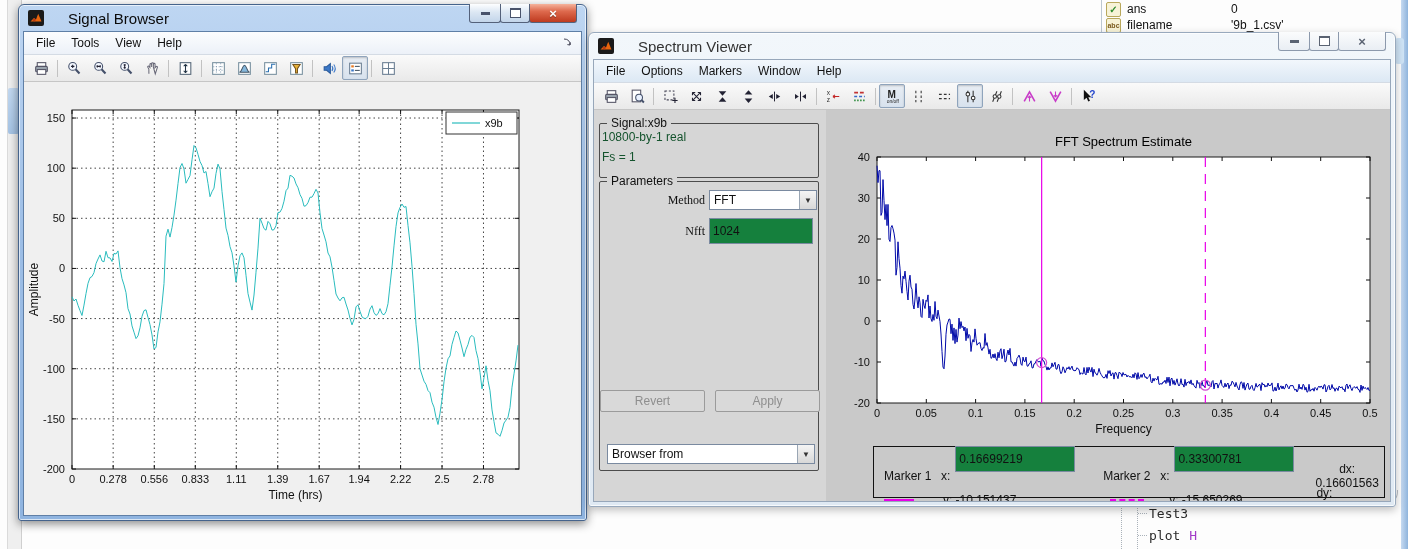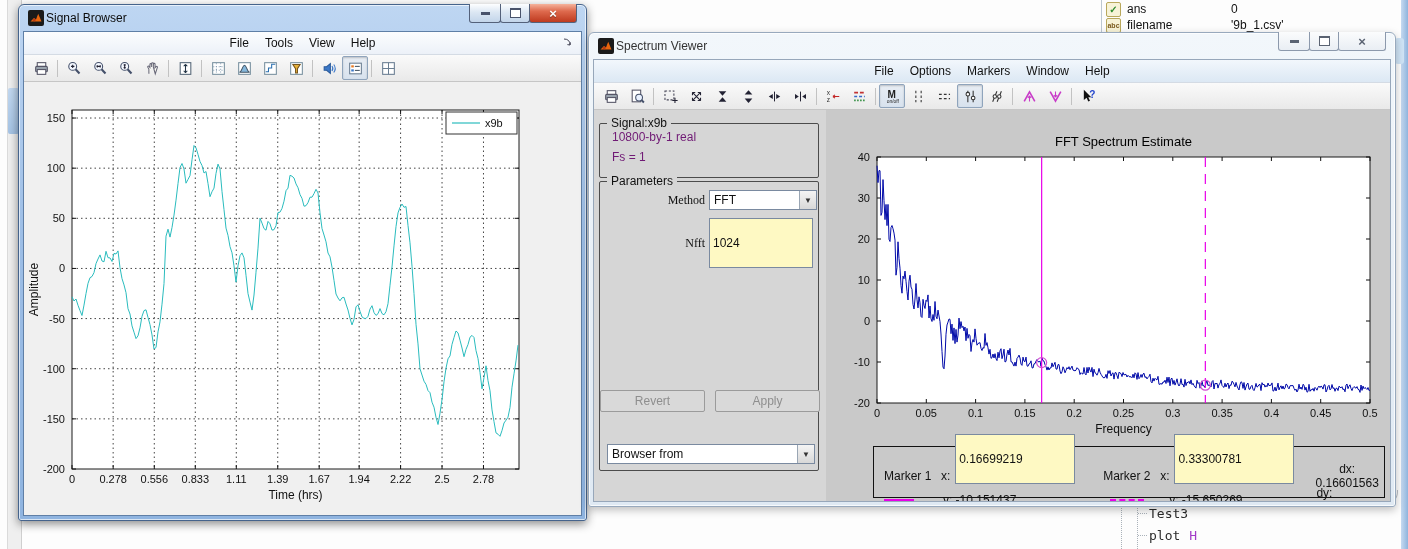--- a/index.html
+++ b/index.html
@@ -33,39 +33,39 @@
   .sv-blue-blob{left:1395px;top:38px;width:9px;height:26px;background:#CFE4F6;border-radius:3px;}
 
   
   .win{position:absolute;border-radius:6px 6px 3px 3px;}
   .win.active{background:linear-gradient(#BED6F2,#9DBEE6 45%,#8FB4E0);
       border:1px solid #46648C;box-shadow:0 3px 10px rgba(0,0,0,.45),inset 0 0 0 1px rgba(255,255,255,.65);}
   .win.inactive{background:linear-gradient(#F2F7FB,#DFE9F3);
       border:1px solid #98A9BD;box-shadow:0 3px 8px rgba(0,0,0,.25),inset 0 0 0 1px rgba(255,255,255,.75);}
   .titlebar{position:relative;height:26px;display:flex;align-items:center;padding-left:9px;}
   .appicon{width:16px;height:16px;display:inline-block;}
-  .title-text{margin-left:2px;font-size:12px;color:#0B0B0B;}
+  .title-text{margin-left:24px;font-size:15px;color:#0B0B0B;}
   .win.inactive .title-text{color:#333;}
   .caps{position:absolute;top:-1px;right:9px;display:flex;}
   .cap{height:18px;border:1px solid #54617A;border-top:none;display:flex;align-items:center;
        justify-content:center;border-radius:0 0 3px 3px;margin-left:-1px;
        background:linear-gradient(#FDFEFF,#DCE7F3 45%,#C3D5EA);}
   .cap.minb{width:30px;} .cap.maxb{width:28px;} .cap.closeb{width:46px;}
   .win.active .cap.closeb{background:linear-gradient(#F5B39C,#DE6A4E 40%,#BE3A1F);}
   .win.inactive .cap{background:linear-gradient(#FBFCFD,#E9EEF4);border-color:#8C99AC;}
   .glyph-min{width:9px;height:3px;background:#49536B;}
   .glyph-max{width:9px;height:7px;border:1px solid #49536B;border-top-width:2px;background:#fff;}
   .glyph-close{font-size:13px;font-weight:bold;color:#fff;text-shadow:0 1px 1px rgba(0,0,0,.4);line-height:1;}
   .win.inactive .glyph-close{color:#5A6372;text-shadow:none;}
   .client{position:absolute;left:4px;right:4px;top:26px;bottom:4px;border:1px solid #5F7FA6;overflow:hidden;}
   .win.inactive .client{border-color:#97A7BA;}
 
   
   .menubar{position:relative;height:22px;display:flex;align-items:center;padding:0 4px;
-           font-size:12px;color:#111;border-bottom:1px solid #D4DBE4;justify-content:center;}
+           font-size:12px;color:#111;border-bottom:1px solid #D4DBE4;}
   .menubar.sb{background:linear-gradient(#FCFDFE,#ECF1F8);}
   .menubar.sv{background:linear-gradient(#F2F7FC,#DCE8F4);}
   .menu-item{padding:3px 8px;}
   .dock-arrow{position:absolute;right:6px;top:4px;width:14px;height:14px;}
   .toolbar{height:26px;display:flex;align-items:center;padding:0 4px;
            background:linear-gradient(#FAFAFA,#E9E9E9);border-bottom:1px solid #C6C6C6;}
   .tbtn{width:24px;height:22px;display:flex;align-items:center;justify-content:center;
         border:1px solid transparent;border-radius:2px;}
   .tbtn.pressed{background:linear-gradient(#E8EDF4,#D8E2EE);border-color:#8FA4BC;
         box-shadow:inset 0 1px 2px rgba(0,0,0,.2);}
@@ -73,30 +73,30 @@
 
   
   #sb-figure{position:relative;height:437px;background:#F0F0F0;}
 
   
   #sv-body{display:flex;height:307px;background:#D6D6D6;font-size:12px;}
   #sv-left{width:232px;position:relative;background:#D6D6D6;}
   #sv-right{position:relative;flex:1;background:#C9C9C9;}
   .groupbox{position:absolute;border:1px solid #4C4C4C;border-radius:2px;}
   .glabel{position:absolute;top:-8px;left:7px;background:#D6D6D6;padding:0 4px;color:#111;}
-  .sig-line{margin:6px 0 0 12px;color:#701a75;}
+  .sig-line{margin:6px 0 0 2px;color:#14532d;}
   .param-row{display:flex;align-items:center;margin-top:8px;}
   .param-label{width:105px;text-align:right;padding-right:4px;color:#111;font-family:Liberation Serif, serif;}
   .selectbox{position:relative;height:18px;background:#fff;border:1px solid #7A8AA0;
              display:flex;align-items:center;padding-left:4px;color:#111;}
   .selectbox .arrowbtn{position:absolute;right:0;top:0;bottom:0;width:16px;
              background:linear-gradient(#F4F4F4,#D8D8D8);border-left:1px solid #9AA6B4;
              display:flex;align-items:center;justify-content:center;font-size:8px;color:#333;}
-  .txtin{height:16px;background:#fef9c3;border:1px solid #7A8AA0;font-size:12px;
-         font-family:"Liberation Sans",sans-serif;padding:16px 3px;color:#111;}
+  .txtin{height:16px;background:#15803d;border:1px solid #7A8AA0;font-size:12px;
+         font-family:"Liberation Sans",sans-serif;padding:4px 3px;color:#111;}
   .btnrow{position:absolute;left:6px;right:6px;bottom:5px;display:flex;gap:10px;}
   .pushbtn{flex:1;height:20px;background:#D9D9D9;border:1px solid #9B9B9B;border-radius:2px;
            font-size:12px;color:#8E8E8E;display:flex;align-items:center;justify-content:center;}
 
   
   #marker-panel{position:absolute;left:47px;top:336px;width:510px;height:50px;
                 border:1px solid #111;font-size:12px;color:#111;}
   .mp-row{display:flex;align-items:center;height:24px;padding-left:10px;}
   .mp-cell{display:inline-flex;align-items:center;margin-top:33px;}
   .swatch-solid{width:30px;height:0;border-top:2px solid #E800E8;}

